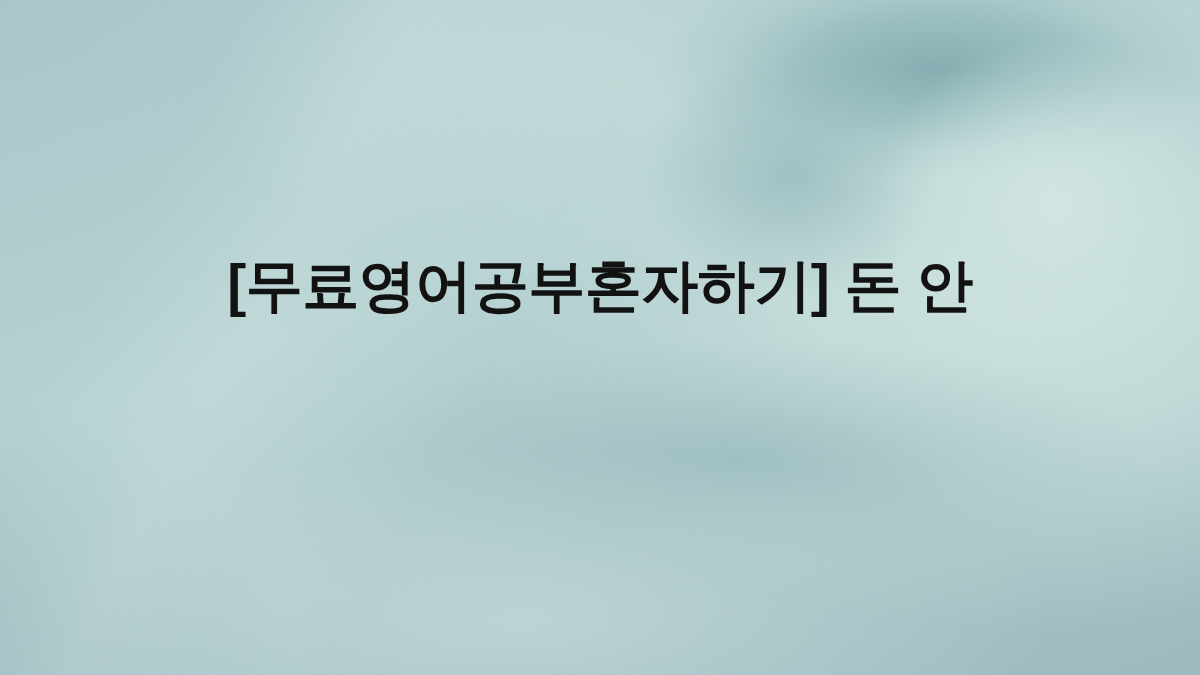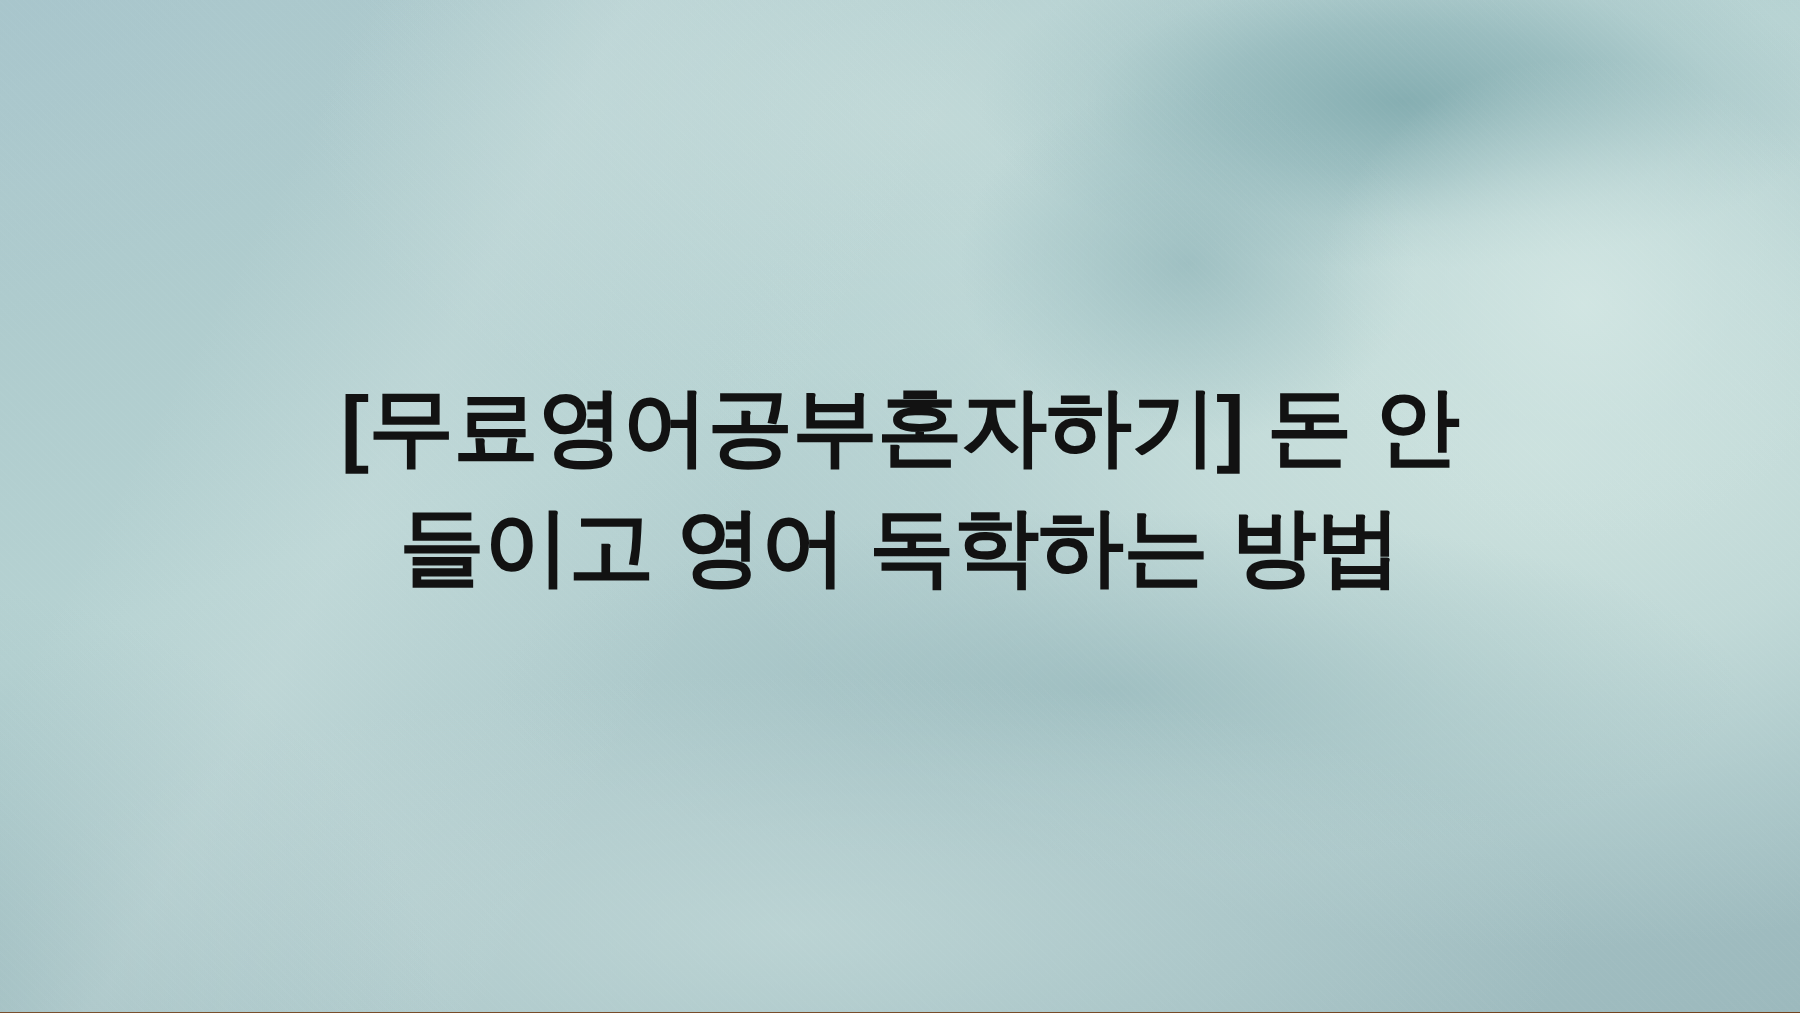--- a/index.html
+++ b/index.html
@@ -8,21 +8,21 @@
     padding: 0;
     background: #000;
   }
   * { box-sizing: border-box; }
 
   #thumbnail-card {
     position: relative;
     width: 1200px;
     height: 675px;
     overflow: hidden;
-    background: #f97316;
+    background: #bef264;
     font-family: "Liberation Sans", "DejaVu Sans", sans-serif;
   }
 
   
   .bg-layer {
     position: absolute;
     inset: 0;
     pointer-events: none;
   }
 
@@ -179,16 +179,15 @@
   <div class="bg-layer" id="bg-dark-hook-tail"></div>
   <div class="bg-layer" id="bg-swirl-eye"></div>
   <div class="bg-layer" id="bg-dark-lower"></div>
   <div class="bg-layer" id="bg-light-arc"></div>
   <div class="bg-layer" id="bg-corner-bl"></div>
   <div class="bg-layer" id="bg-streak-left"></div>
   <div class="bg-layer" id="bg-grain"></div>
 
   <div id="headline-block">
     <span class="headline-line">[무료영어공부혼자하기] 돈 안</span>
-    <span class="headline-line">들이고 영어 독학하는 방법</span>
   </div>
 
 </div>
 
 </body></html>

